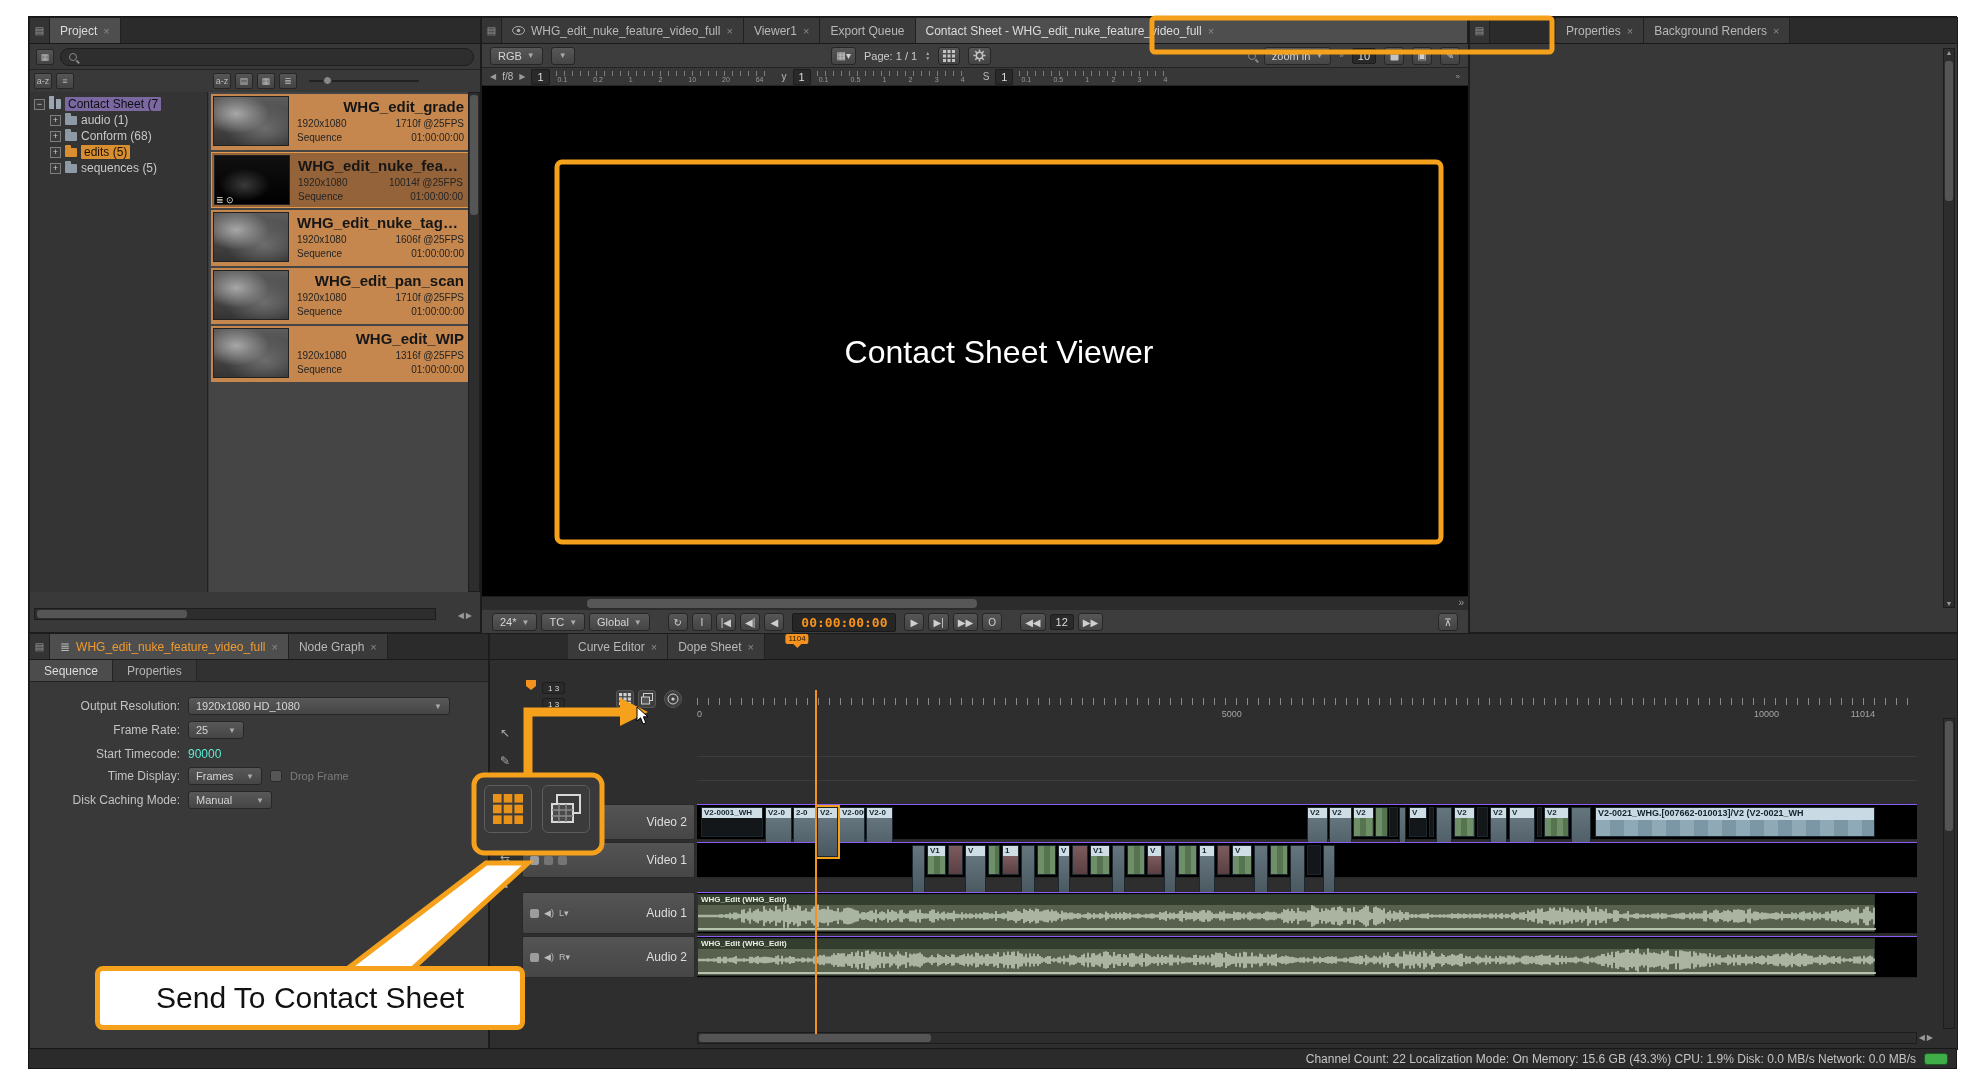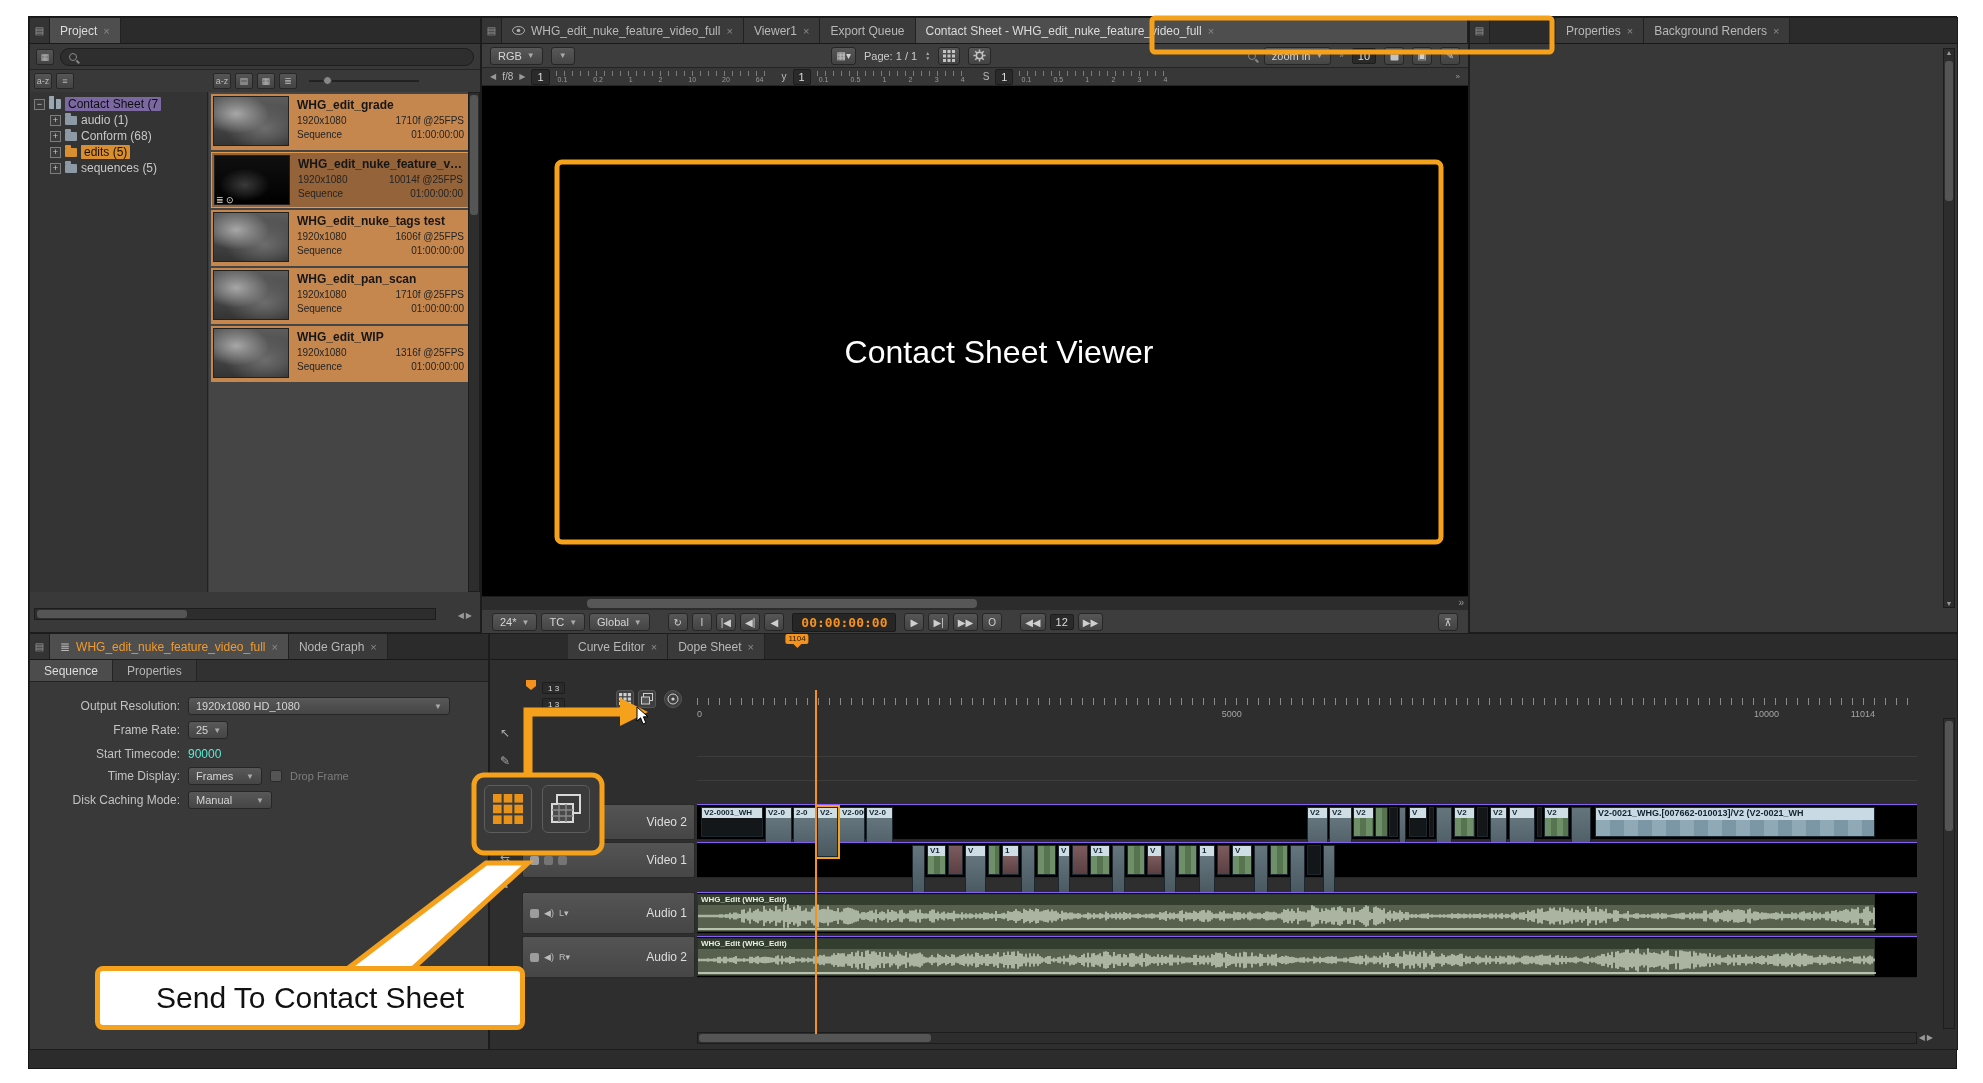--- a/index.html
+++ b/index.html
@@ -46,21 +46,21 @@
   .tlabel { overflow:hidden; text-overflow:ellipsis; }
   .hl-purple { background:#7b68a0; color:#0e0e14; padding:0 3px; border-radius:1px; }
   .hl-orange { background:#d98e2f; color:#1c1205; padding:0 3px; border-radius:1px; }
   #cliplist { position:absolute; left:179px; right:8px; top:74px; bottom:40px; background:#454545; overflow:hidden; padding:2px; }
   .cliprow { position:relative; height:56px; margin-bottom:2px; background:#c5874e; display:flex; padding:2px; }
   .cliprow.selected { background:#94633a; border:1px solid #e09a50; }
   .thumb { width:76px; height:50px; flex:none; border:1px solid #222;
     background: radial-gradient(ellipse at 30% 35%, #a8a8a8 0%, rgba(0,0,0,0) 45%), radial-gradient(ellipse at 68% 65%, #6d6d6d 0%, rgba(0,0,0,0) 55%), linear-gradient(#5c5c5c,#343434); }
   .thumb.dark { background: radial-gradient(ellipse at 40% 60%, #3a3a3a 0%, rgba(0,0,0,0) 40%), linear-gradient(#101010,#000); }
   .cinfo { flex:1; padding:2px 4px 0 8px; overflow:hidden; }
-  .cname { font-size:12px; font-weight:bold; color:#161616; white-space:nowrap; overflow:hidden; text-overflow:ellipsis; }
+  .cname { font-size:15px; font-weight:bold; color:#161616; white-space:nowrap; overflow:hidden; text-overflow:ellipsis;text-align:right; }
   .cmeta { display:flex; justify-content:space-between; font-size:10px; color:#242424; margin-top:3px; }
   .cbadges { position:absolute; left:4px; bottom:2px; font-size:9px; color:#e8e0d0; }
   #proj-hscroll { left:4px; right:44px; bottom:12px; }
   .corner-arrows { position:absolute; right:8px; bottom:12px; display:flex; gap:2px; }
   #proj-vscroll { right:0; top:74px; bottom:40px; }
 
   
   #viewer-panel { left:452px; top:0; width:988px; height:616px; }
   .vtool { position:absolute; left:0; right:0; top:26px; height:24px; background:#3d3d3d; border-bottom:1px solid #242424; display:flex; align-items:center; gap:8px; padding:0 8px; font-size:11px; }
   .vsliders { position:absolute; left:0; right:0; top:50px; height:18px; background:#373737; border-bottom:1px solid #242424; display:flex; align-items:center; gap:6px; padding:0 8px; font-size:10px; color:#bbb; }
@@ -492,21 +492,21 @@
     </div>
     <div class="frow" style="top:62px; right:6px;">
       <span class="flabel">Output Resolution:</span>
       <span class="sel" style="width:262px; justify-content:space-between;">
           <span>1920x1080 HD_1080</span>
           <span class="chev">▼</span>
         </span>
     </div>
     <div class="frow" style="top:86px; right:6px;">
       <span class="flabel">Frame Rate:</span>
-      <span class="sel" style="width:40px; justify-content:space-between;">
+      <span class="sel" style="width:56px; justify-content:space-between;">
           <span>25</span>
           <span class="chev">▼</span>
         </span>
     </div>
     <div class="frow" style="top:110px; right:6px;">
       <span class="flabel">Start Timecode:</span>
       <span style="color:#5eead4;">90000</span>
     </div>
     <div class="frow" style="top:132px; right:6px;">
       <span class="flabel">Time Display:</span>
@@ -809,20 +809,24 @@
       </div>
     <div class="corner-arrows" style="right:24px; bottom:7px;">
         <span class="sarrow">◀</span>
         <span class="sarrow">▶</span>
       </div>
     <div class="vscroll" id="tl-vscroll">
         <div class="handle" style="top:2px;height:110px;"></div>
       </div>
   </div>
 
+  <div id="statusbar">
+    <span>Channel Count: 22 Localization Mode: On Memory: 15.6 GB (43.3%) CPU: 1.9% Disk: 0.0 MB/s Network: 0.0 MB/s</span>
+    <span class="okbadge"></span>
+  </div>
 </div>
 
 <svg id="ann-svg">
 
   <rect x="1152" y="18" width="400" height="34" rx="3" fill="none" stroke="#f5a11b" stroke-width="5"></rect>
 
   <rect x="557" y="162" width="884" height="380" rx="5" fill="none" stroke="#f5a11b" stroke-width="5"></rect>
 
   <polygon points="486,863 528,863 398,982 330,982" fill="#ffffff" stroke="#f5a11b" stroke-width="5"></polygon>
 

